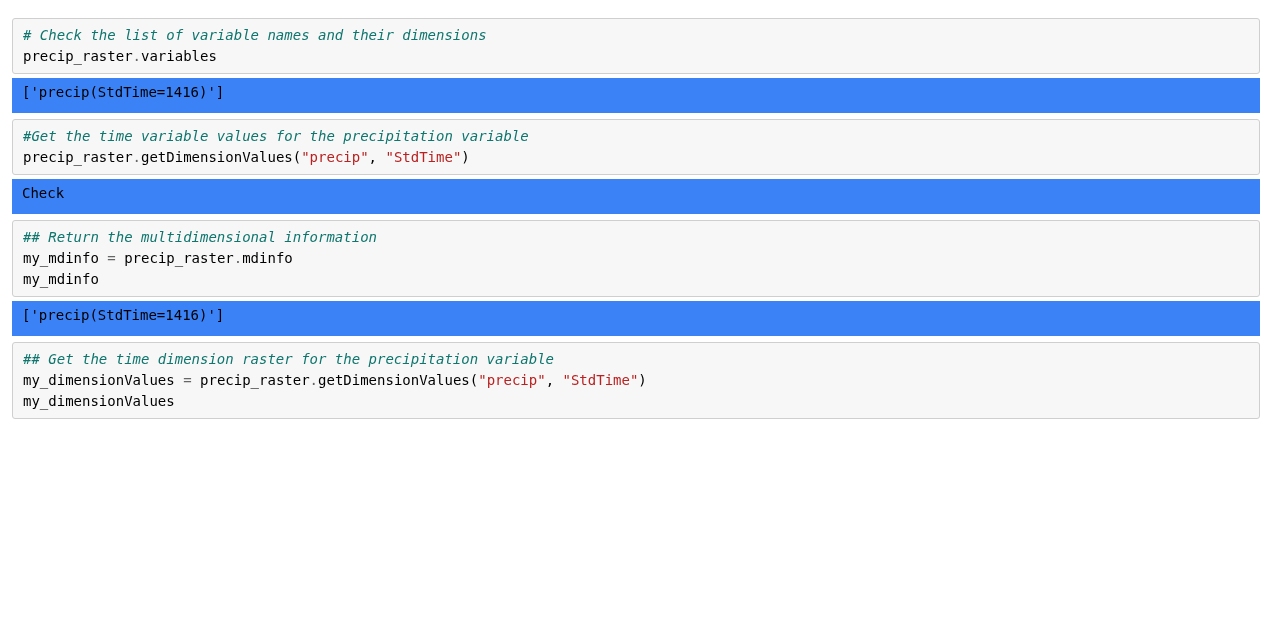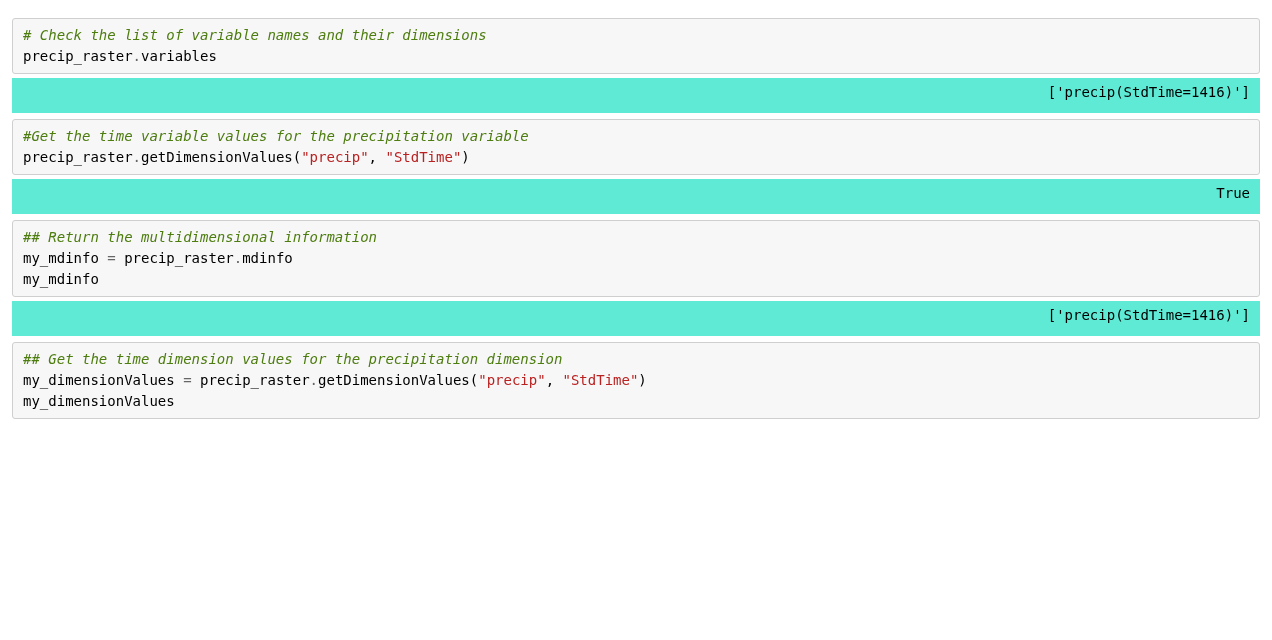--- a/index.html
+++ b/index.html
@@ -16,42 +16,41 @@
     background: #f7f7f7;
     border: 1px solid #cfcfcf;
     border-radius: 3px;
     padding: 6px 10px;
     margin: 6px 0 4px 0;
     white-space: pre;
     line-height: 1.5;
     overflow-x: auto;
   }
   .cell-output {
-    background: #5eead4;
+    background: #3b82f6;
     padding: 4px 10px 10px 10px;
     margin: 2px 0 6px 0;
     white-space: pre;
     line-height: 1.5;
     color: #000000;
-    text-align: right;
   }
-  .tok-comment { color: #4d7c0f; font-style: italic; text-align: center; }
+  .tok-comment { color: #0f766e; font-style: italic; text-align: center; }
   .tok-op { color: #666666; }
   .tok-str { color: #ba2121; }
 </style>
 </head>
 <body>
 
 <div id="notebook">
     <div class="cell-input"><span class="tok-comment"># Check the list of variable names and their dimensions</span>
 <span>precip_raster</span><span class="tok-op">.</span><span>variables</span></div>
     <div class="cell-output"><span>['precip(StdTime=1416)']</span></div>
     <div class="cell-input"><span class="tok-comment">#Get the time variable values for the precipitation variable</span>
 <span>precip_raster</span><span class="tok-op">.</span><span>getDimensionValues(</span><span class="tok-str">"precip"</span><span>, </span><span class="tok-str">"StdTime"</span><span>)</span></div>
-    <div class="cell-output"><span>True</span></div>
+    <div class="cell-output"><span>Check</span></div>
     <div class="cell-input"><span class="tok-comment">## Return the multidimensional information</span>
 <span>my_mdinfo </span><span class="tok-op">=</span><span> precip_raster</span><span class="tok-op">.</span><span>mdinfo</span>
 <span>my_mdinfo</span></div>
     <div class="cell-output"><span>['precip(StdTime=1416)']</span></div>
-    <div class="cell-input"><span class="tok-comment">## Get the time dimension values for the precipitation dimension</span>
+    <div class="cell-input"><span class="tok-comment">## Get the time dimension raster for the precipitation variable</span>
 <span>my_dimensionValues </span><span class="tok-op">=</span><span> precip_raster</span><span class="tok-op">.</span><span>getDimensionValues(</span><span class="tok-str">"precip"</span><span>, </span><span class="tok-str">"StdTime"</span><span>)</span>
 <span>my_dimensionValues</span></div>
   </div>
 
 </body></html>

